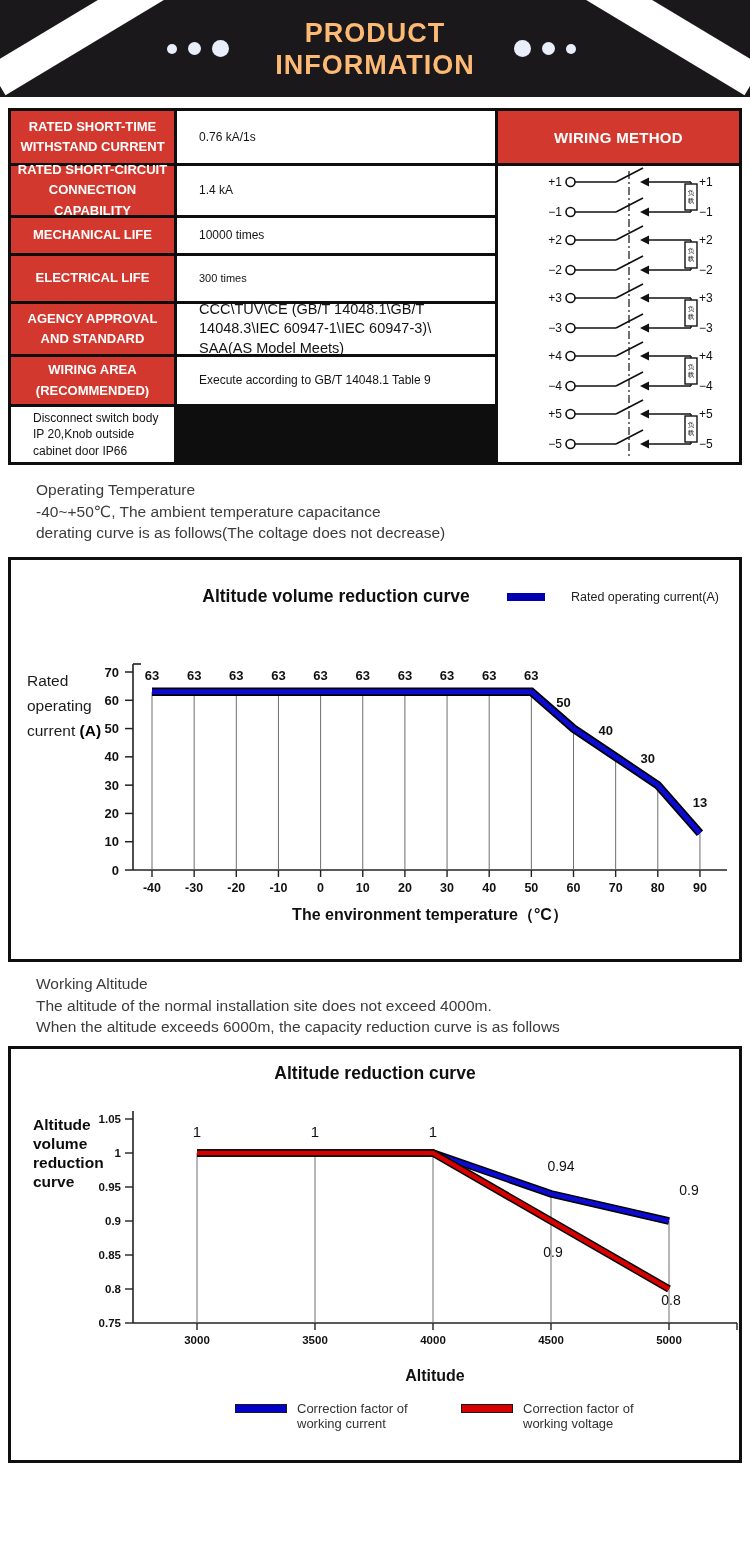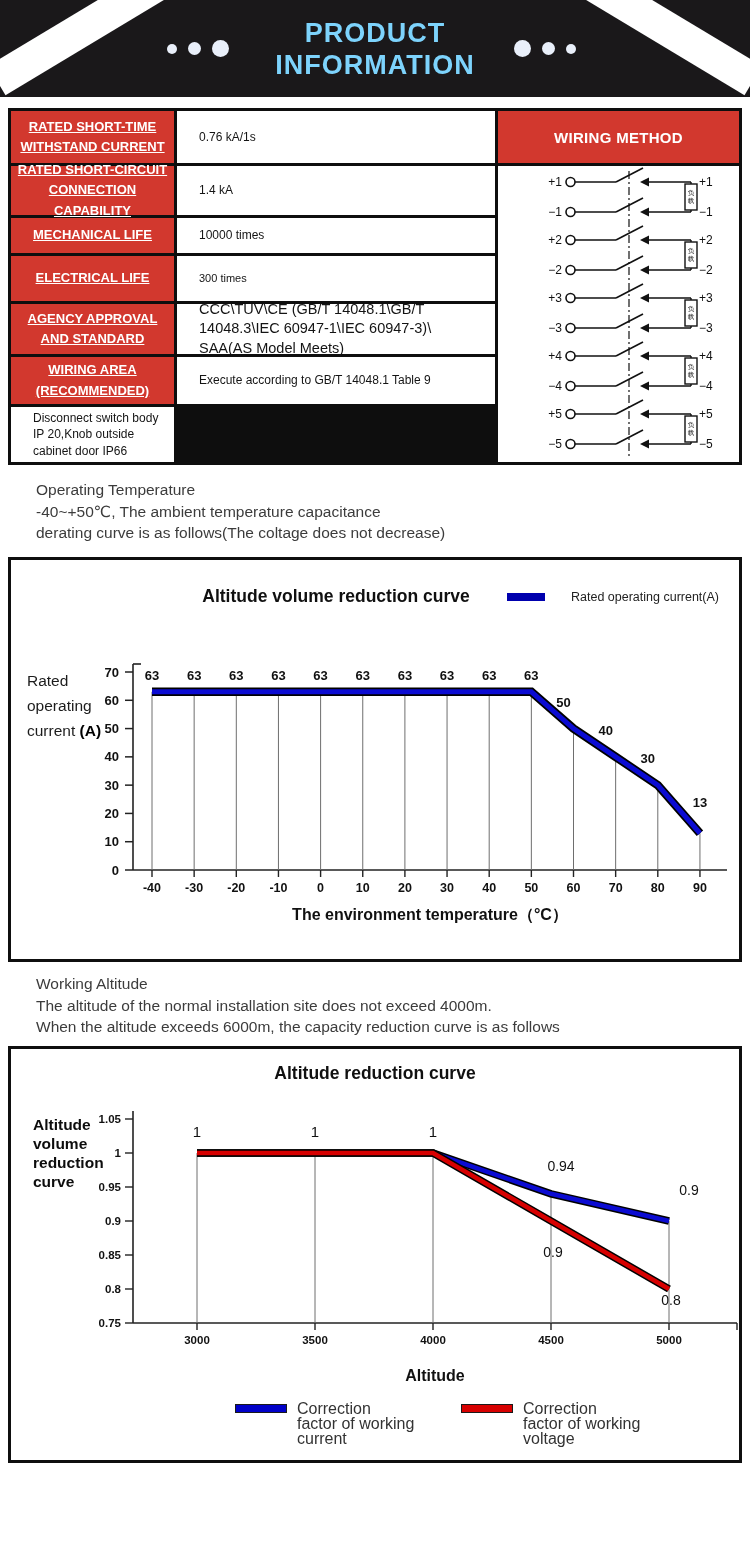--- a/index.html
+++ b/index.html
@@ -5,35 +5,35 @@
   html,body{margin:0;padding:0;background:#fff;}
   .page{position:relative;width:750px;height:1555px;background:#fff;
         font-family:"Liberation Sans","DejaVu Sans",sans-serif;overflow:hidden;}
 
   
   .hdr{position:absolute;left:0;top:0;width:750px;height:97px;background:#1a181a;overflow:hidden;}
   .stripe{position:absolute;width:210px;height:34px;background:#fff;top:0;}
   .stripe.l{left:0;transform-origin:0 0;transform:translate(-12px,66px) rotate(-31deg);}
   .stripe.r{right:0;transform-origin:100% 0;transform:translate(12px,66px) rotate(31deg);}
   .hdr-title{position:absolute;left:0;top:0;width:750px;height:97px;display:flex;flex-direction:column;
-             align-items:center;justify-content:center;color:#7dd3fc;font-weight:bold;font-size:27px;
+             align-items:center;justify-content:center;color:#fdba74;font-weight:bold;font-size:27px;
              line-height:32px;letter-spacing:1px;text-align:center;z-index:3;}
   .dots{position:absolute;top:0;height:97px;display:flex;align-items:center;gap:11px;z-index:3;}
   .dots.l{left:167px;}
   .dots.r{left:514px;}
   .dot{border-radius:50%;background:#e9effa;}
   .d1{width:10px;height:10px;} .d2{width:13px;height:13px;} .d3{width:17px;height:17px;}
 
   
   .spec{position:absolute;left:8px;top:108px;width:734px;height:357px;box-sizing:border-box;
         border:3px solid #0e0e0e;background:#0e0e0e;display:grid;
         grid-template-columns:163px 318px 241px;
         grid-template-rows:52px 49px 35px 45px 50px 47px 55px;grid-gap:3px;}
   .lblc{background:#d2382e;color:#fff;font-weight:bold;font-size:13px;line-height:1.55;
-        display:flex;align-items:center;justify-content:center;text-align:center;padding:17px 6px;text-decoration:underline;}
+        display:flex;align-items:center;justify-content:center;text-align:center;padding:17px 6px;}
   .valc{background:#fff;color:#141414;font-size:12px;display:flex;align-items:center;
         padding:2px 8px 2px 22px;line-height:1.35;}
   .valc.small{font-size:11px;}
   .wirh{grid-column:3;grid-row:1;background:#d2382e;color:#fff;font-weight:bold;font-size:15px;
         display:flex;align-items:center;justify-content:center;letter-spacing:.3px;}
   .wirc{grid-column:3;grid-row:2/8;background:#fff;display:flex;align-items:center;justify-content:center;}
 
   
   .tblock{position:absolute;left:36px;width:640px;color:#3c3c3c;font-size:15.5px;line-height:21.5px;}
   .tblock .t1{margin-bottom:0;}
@@ -48,21 +48,21 @@
   #box2 .ctitle{left:0;top:14px;width:728px;}
   .legend1{position:absolute;left:496px;top:30px;display:flex;align-items:center;gap:9px;z-index:2;}
   .sw1{width:38px;height:8px;background:#0000ae;display:inline-block;}
   .legend1 .lt{font-size:12.5px;color:#222;white-space:nowrap;margin-left:17px;}
   .ylab1{position:absolute;left:16px;top:108px;width:112px;font-size:15.5px;color:#1c1c1c;line-height:25px;z-index:2;}
   .ylab1 b{color:#000;}
   .ylab2{position:absolute;left:22px;top:66px;width:90px;font-size:15.5px;font-weight:bold;color:#0d0d0d;line-height:19px;z-index:2;}
   .legend2{position:absolute;left:224px;top:352px;display:flex;gap:46px;z-index:2;}
   .leg2item{display:flex;align-items:flex-start;gap:10px;}
   .sw2{width:52px;height:9px;margin-top:3px;display:inline-block;border:1px solid #1a1a1a;box-sizing:border-box;}
-  .leg2item .lt{font-size:16px;color:#333;width:118px;line-height:15px;}
+  .leg2item .lt{font-size:13px;color:#333;width:118px;line-height:15px;}
 </style>
 </head>
 <body>
 
 <div class="page">
 
   <header class="hdr">
     <div class="stripe l"></div>
     <div class="stripe r"></div>
     <div class="dots l">

